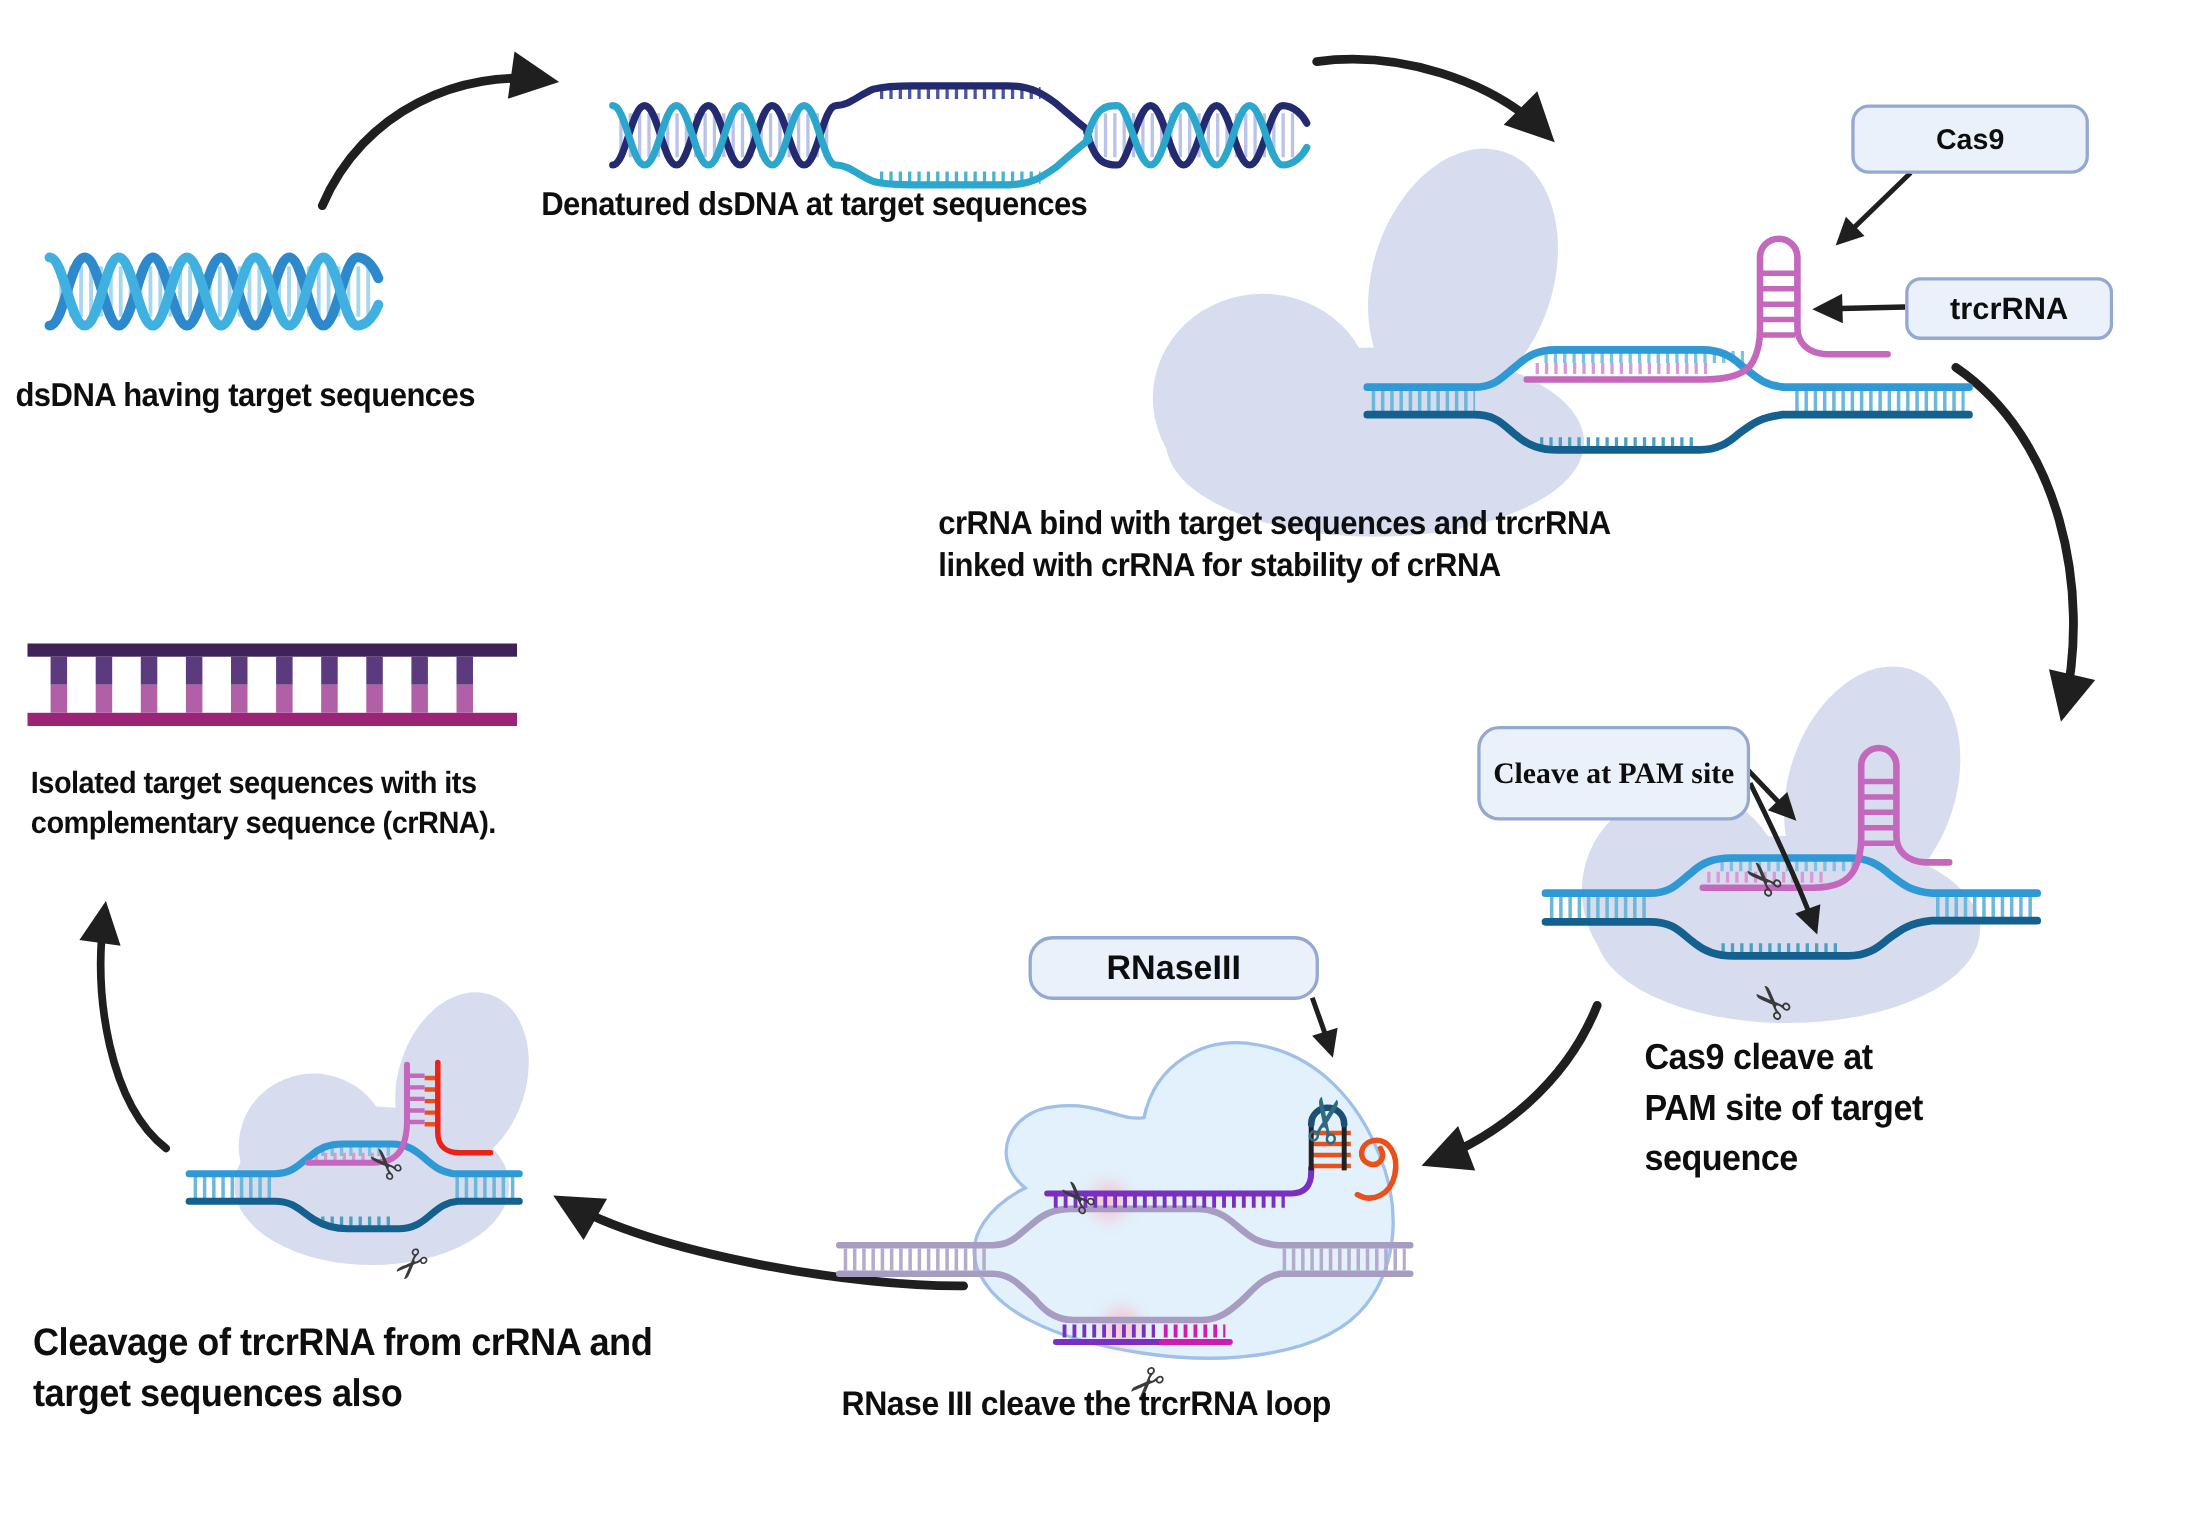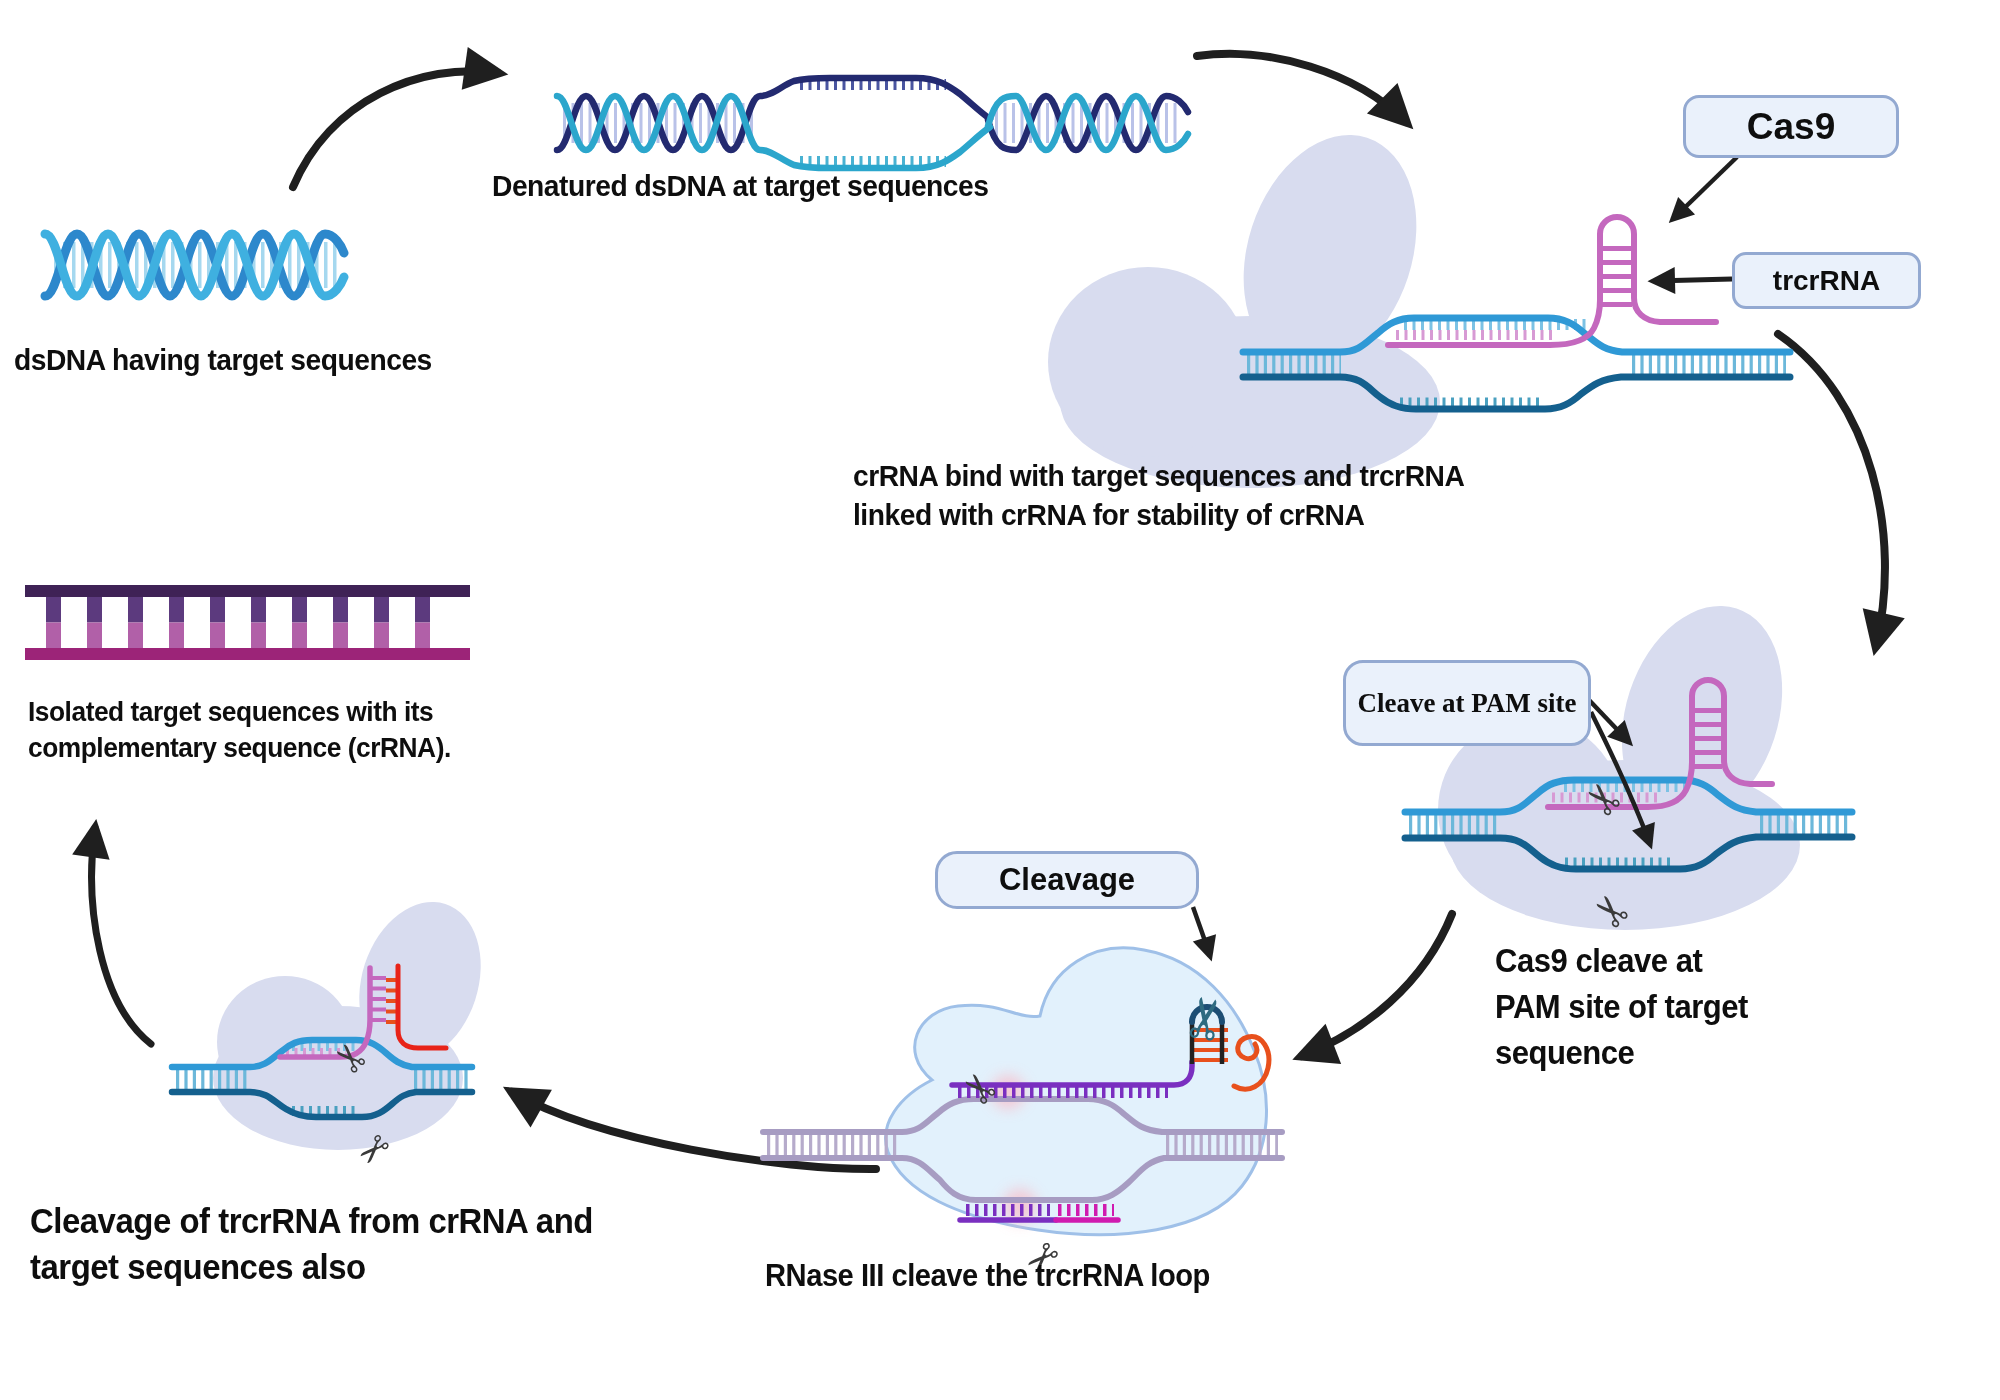--- a/index.html
+++ b/index.html
@@ -10,21 +10,21 @@
        letter-spacing:-0.5px;transform:scaleX(.94);transform-origin:left top;}
   .cap-dsdna{left:14px;top:340px;font-size:30px;}
   .cap-denatured{left:492px;top:166px;font-size:30px;}
   .cap-crrna-bind{left:853px;top:456px;font-size:30px;}
   .cap-isolated{left:28px;top:694px;font-size:28px;}
   .cap-cleavage{left:30px;top:1198px;font-size:35px;}
   .cap-rnase{left:765px;top:1256px;font-size:31px;}
   .cap-cas9-cleave{left:1495px;top:938px;font-size:33px;line-height:1.4;}
   .badge{position:absolute;display:flex;align-items:center;justify-content:center;
          background:#eaf1fb;border:3px solid #93a9d1;font-weight:700;color:#0e0e0e;}
-  .badge-cas9{left:1683px;top:95px;width:210px;height:57px;border-radius:16px;font-size:37px;}
+  .badge-cas9{left:1683px;top:95px;width:210px;height:57px;border-radius:16px;font-size:26px;}
   .badge-trcrrna{left:1732px;top:252px;width:183px;height:51px;border-radius:14px;font-size:28px;}
   .badge-pam{left:1343px;top:660px;width:242px;height:80px;border-radius:20px;font-size:27px;font-family:Liberation Serif, serif;}
   .badge-rnase{left:935px;top:851px;width:258px;height:52px;border-radius:22px;font-size:31px;}
 </style>
 </head>
 <body>
 
 <div id="canvas">
 
 <svg id="art" width="2000" height="1400" viewBox="0 0 2000 1400" xmlns="http://www.w3.org/2000/svg">
@@ -169,15 +169,15 @@
   <div class="cap cap-cleavage">Cleavage of trcrRNA from crRNA and
 target sequences also</div>
   <div class="cap cap-rnase">RNase III cleave the trcrRNA loop</div>
   <div class="cap cap-cas9-cleave">Cas9 cleave at
 PAM site of target
 sequence</div>
 
   <div class="badge badge-cas9">Cas9</div>
   <div class="badge badge-trcrrna">trcrRNA</div>
   <div class="badge badge-pam">Cleave at PAM site</div>
-  <div class="badge badge-rnase">Cleavage</div>
+  <div class="badge badge-rnase">RNaseIII</div>
 
 </div>
 
 </body></html>

